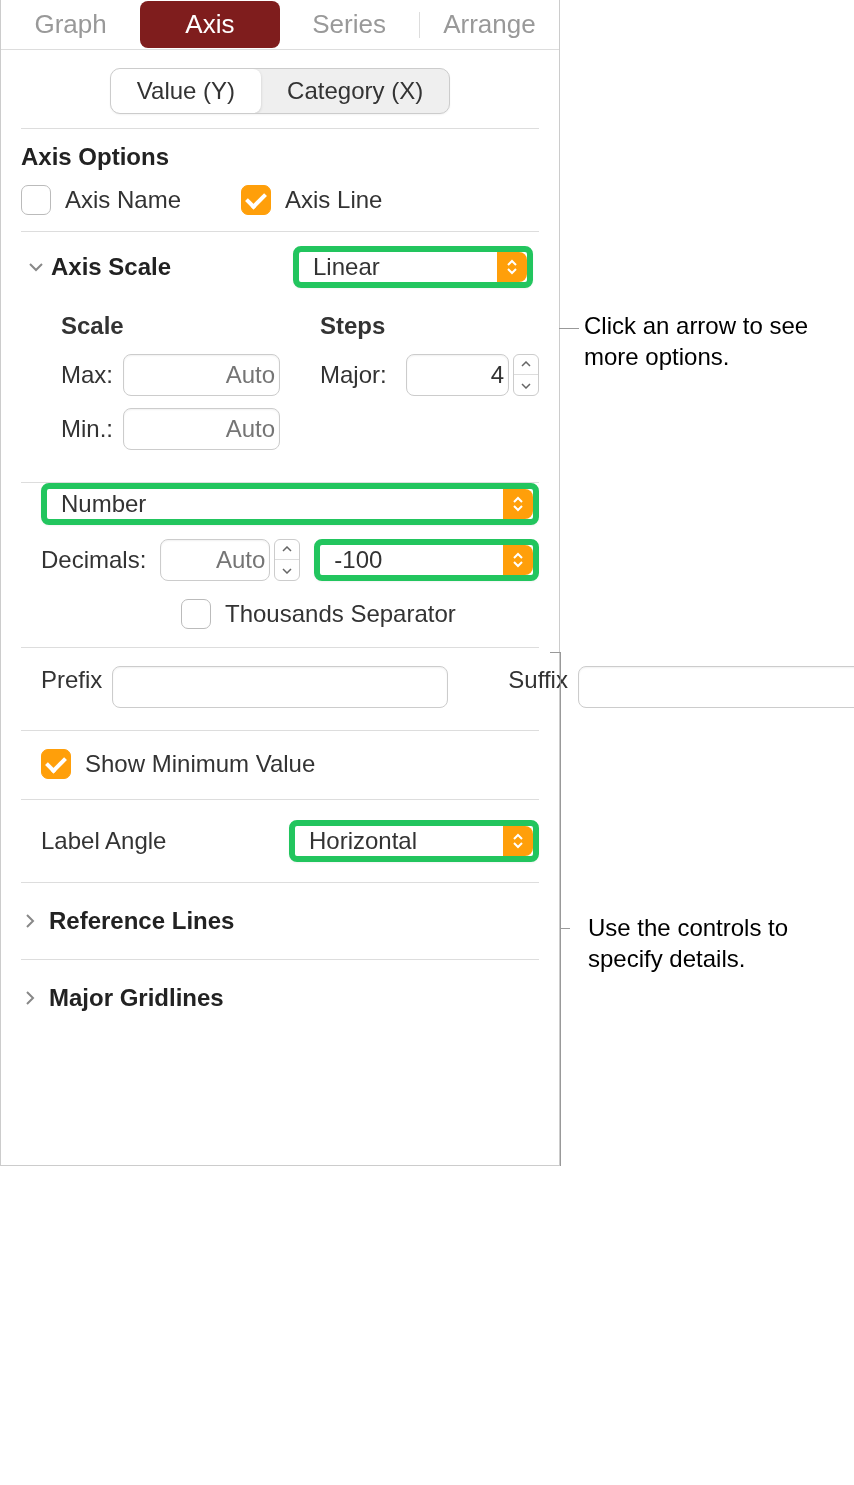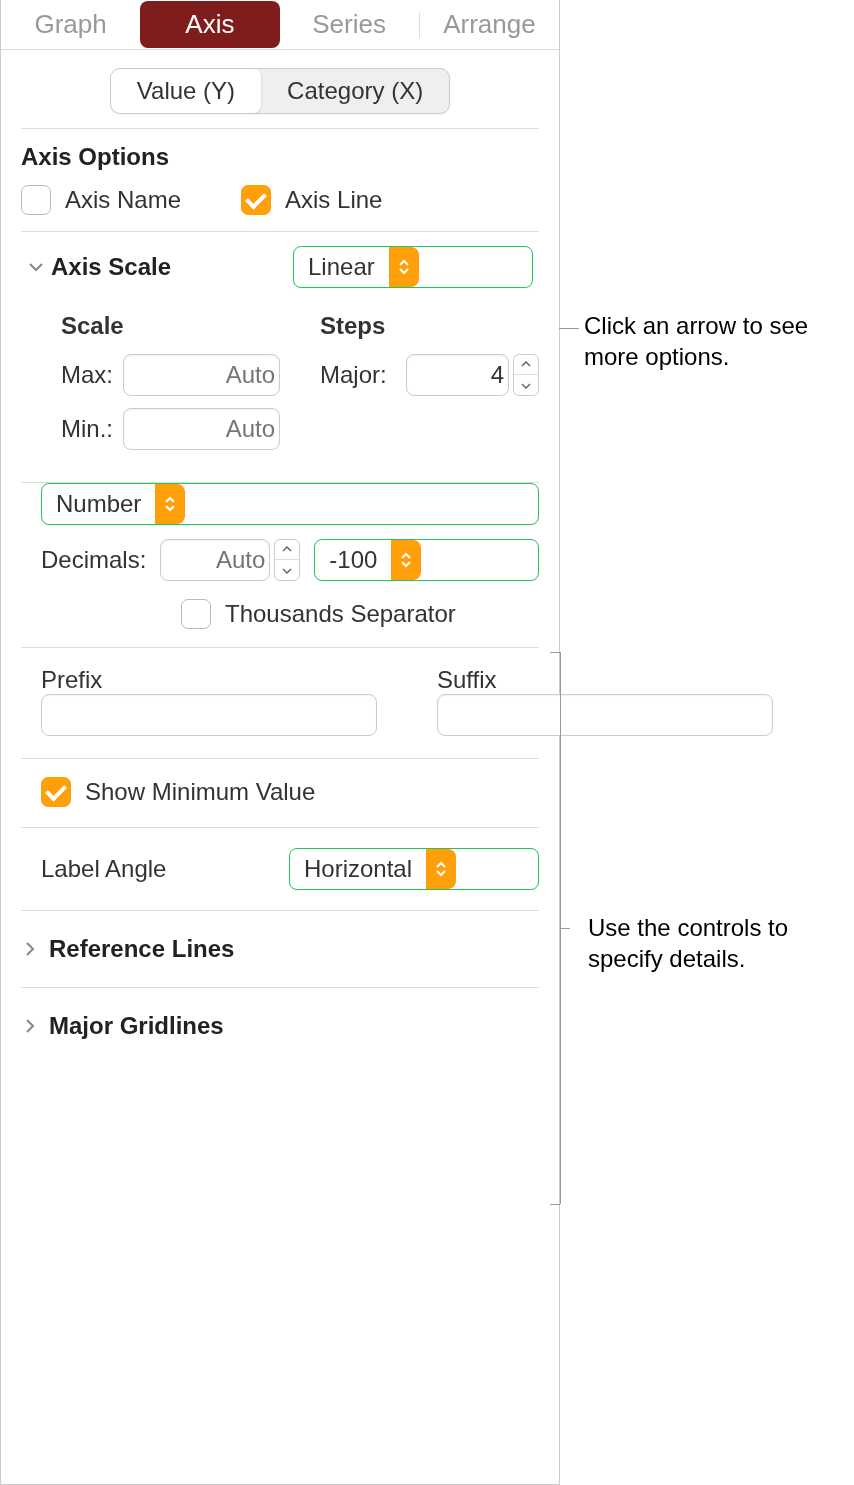--- a/index.html
+++ b/index.html
@@ -5,21 +5,21 @@
 * { box-sizing: border-box; margin: 0; padding: 0; }
 body {
   font-family: -apple-system, "Helvetica Neue", Helvetica, Arial, sans-serif;
   background: #fff;
   font-size: 24px;
   color: #333;
 }
 .container {
   display: flex;
   width: 854px;
-  height: 1485px;
+  height: 1166px;
 }
 .panel {
   width: 560px;
   border: 1px solid #ccc;
   border-top: none;
   background: #fff;
   display: flex;
   flex-direction: column;
 }
 .annotations {
@@ -139,24 +139,25 @@
 .disclosure-arrow svg { display: block; }
 .disclosure-title {
   font-weight: 600;
   font-size: 24px;
   color: #222;
   flex: 1;
 }
 .select {
   display: flex;
   align-items: center;
-  border: 1px solid #22c55e;
+  border: 6px solid #22c55e;
   border-radius: 8px;
   background: #fff;
   height: 42px;
+  justify-content: space-between;
   box-shadow: 0 1px 2px rgba(0,0,0,0.05);
   cursor: pointer;
 }
 .select-text {
   padding: 0 14px;
   font-size: 24px;
 }
 .select-caret {
   width: 30px;
   height: 100%;
@@ -240,21 +241,21 @@
   display: flex;
   align-items: center;
   gap: 14px;
   padding: 4px 20px 18px 180px;
 }
 .prefix-suffix {
   display: flex;
   gap: 60px;
   padding: 18px 20px 22px 40px;
 }
-.ps-col { flex: 1; display: flex; flex-direction: column; }
+.ps-col { flex: 1; display: flex; flex-direction: row; gap: 10px; }
 .ps-label { font-size: 24px; color: #333; }
 .ps-input {
   border: 1px solid #ccc;
   border-radius: 8px;
   height: 42px;
   padding: 0 12px;
   font-size: 24px;
   background: #fff;
   box-shadow: inset 0 1px 2px rgba(0,0,0,0.06);
 }

